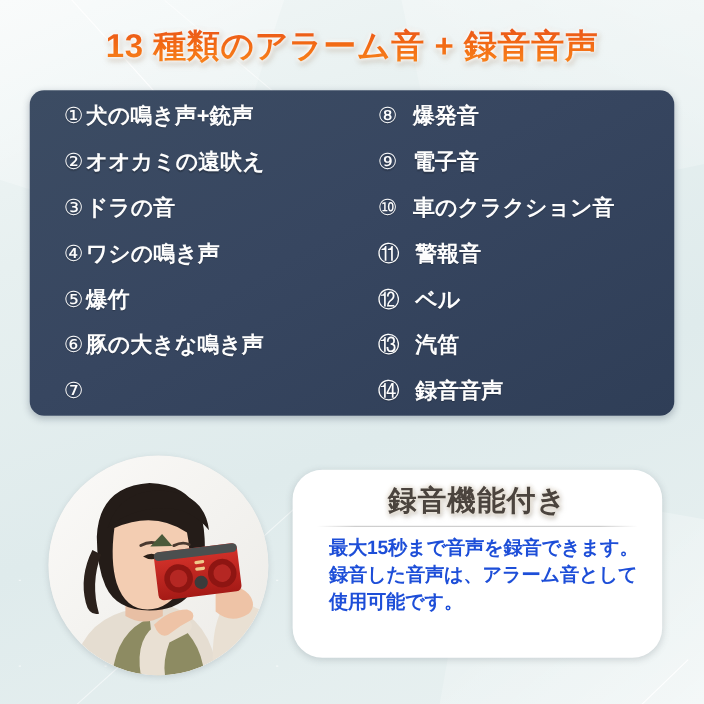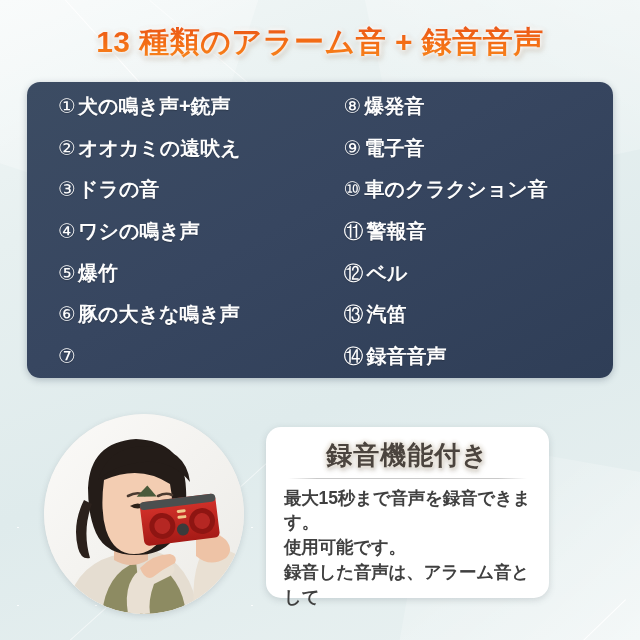--- a/index.html
+++ b/index.html
@@ -112,64 +112,65 @@
     color:#fdfdfd;
     font-size:20px;
     font-weight:700;
     line-height:1;
     white-space:nowrap;
     text-shadow:0 1px 1px rgba(0,0,0,.22);
     display:flex; align-items:baseline;
   }
   .item .num{ font-weight:400; font-size:20px; }
   .item .txt{ margin-left:2px; }
-  .col-right .item .txt{ margin-left:3px; }
+  .col-right .item .txt{ margin-left:14px; }
 
   
   .photo{
     position:absolute;
     left:44px; top:414px;
     width:200px; height:200px;
     border-radius:50%;
     overflow:hidden;
     background:#f3f2f0;
     box-shadow:0 2px 6px rgba(70,85,95,.18);
   }
   .photo svg{ display:block; width:200px; height:200px; }
 
   
   .card{
     position:absolute;
     left:266px; top:427px;
-    width:283px; height:171px;
+    width:336px; height:171px;
     background:#ffffff;
-    border-radius:15px;
+    border-radius:27px;
     box-shadow:0 2px 7px rgba(80,95,105,.22);
     padding:12px 18px 10px 18px;
   }
   .card-title{
     text-align:center;
     font-size:26px; font-weight:700;
     color:#4b443e;
     letter-spacing:1px;
     line-height:1.25;
     filter:drop-shadow(0 0 2px #ece6dc) drop-shadow(0 0 2px #ece6dc)
            drop-shadow(1px 2px 1px rgba(120,110,95,.3));
   }
   .card-divider{
     margin:6px 4px 7px 4px;
     height:1px;
     background:linear-gradient(90deg,rgba(190,190,190,0),#c9c9c9 12%,#c9c9c9 88%,rgba(190,190,190,0));
   }
   .card-body{
     font-size:17.5px;
     font-weight:700;
-    color:#404040;
+    color:#1d4ed8;
     line-height:1.42;
     letter-spacing:-.2px;
+    margin-left:15px;
   }
 </style>
 </head>
 <body>
 
 <div id="page">
 
   <div class="bg-base"></div>
   <div class="bg-facet facet-tl"></div>
   <div class="bg-facet facet-tr"></div>
@@ -311,18 +312,18 @@
         <path d="M96 154 q14 -14 30 -14 q8 2 5 9 q-12 6 -22 14 q-8 4 -13 -9 z" fill="#eec3a6"></path>
       </g>
     </svg>
   </div>
 
   <div class="card">
     <div class="card-title">録音機能付き</div>
     <div class="card-divider"></div>
     <div class="card-body">
       <div>最大15秒まで音声を録音できます。</div>
+      <div>録音した音声は、アラーム音として</div>
       <div>使用可能です。</div>
-      <div>録音した音声は、アラーム音として</div>
     </div>
   </div>
 
 </div>
 
 </body></html>

